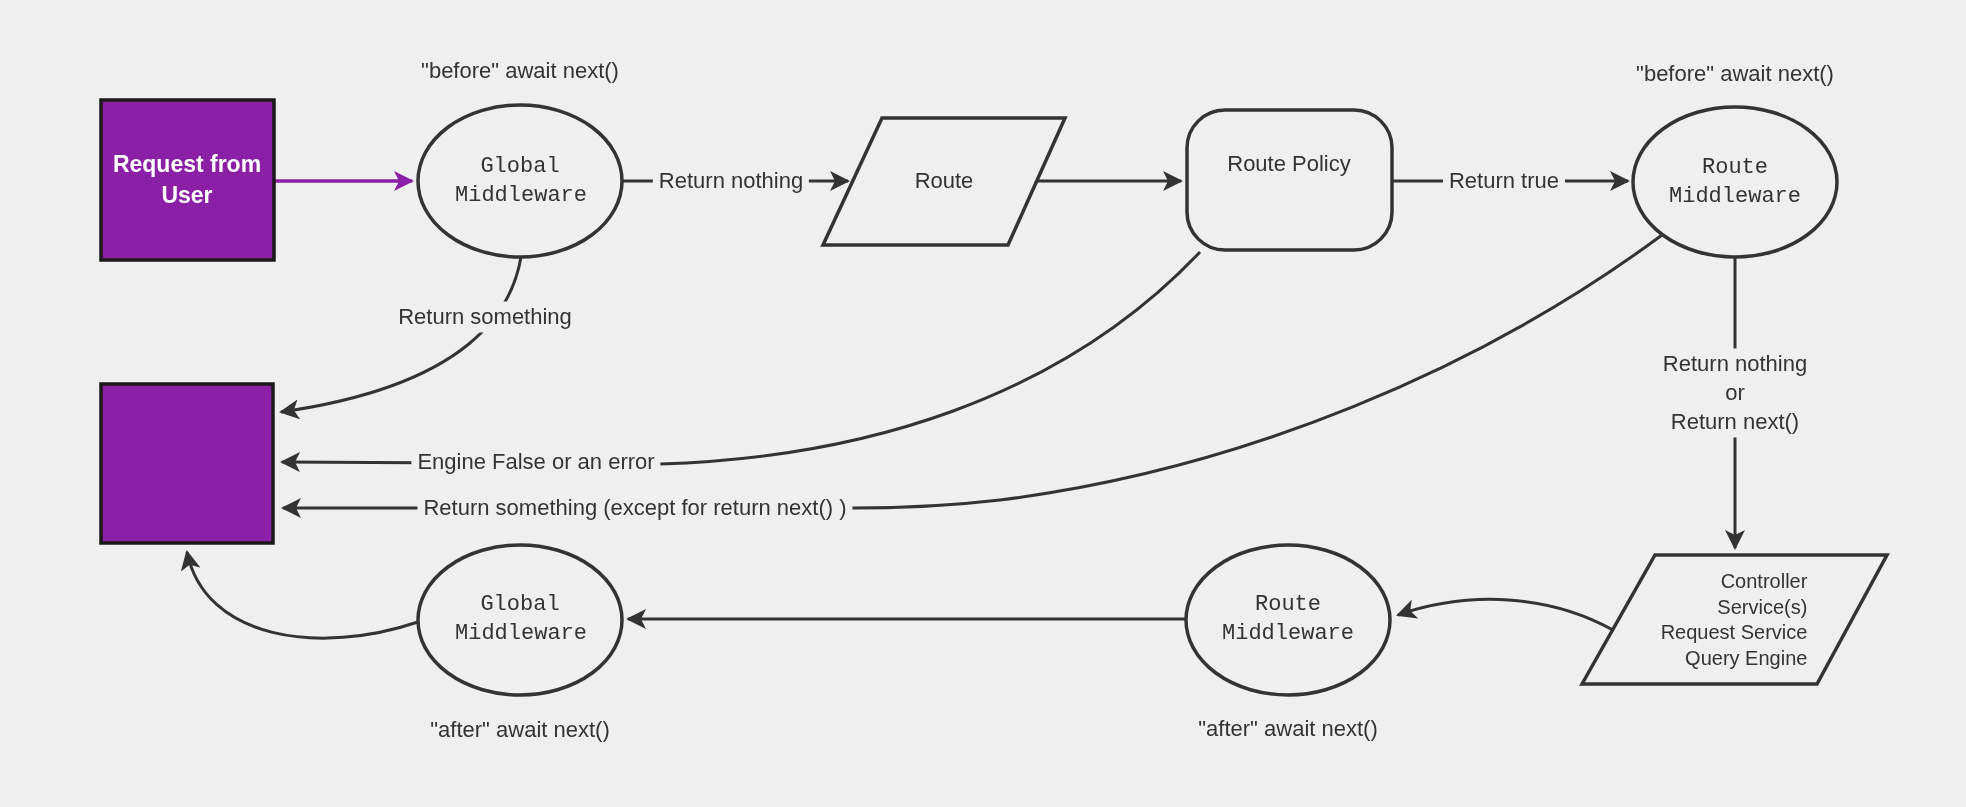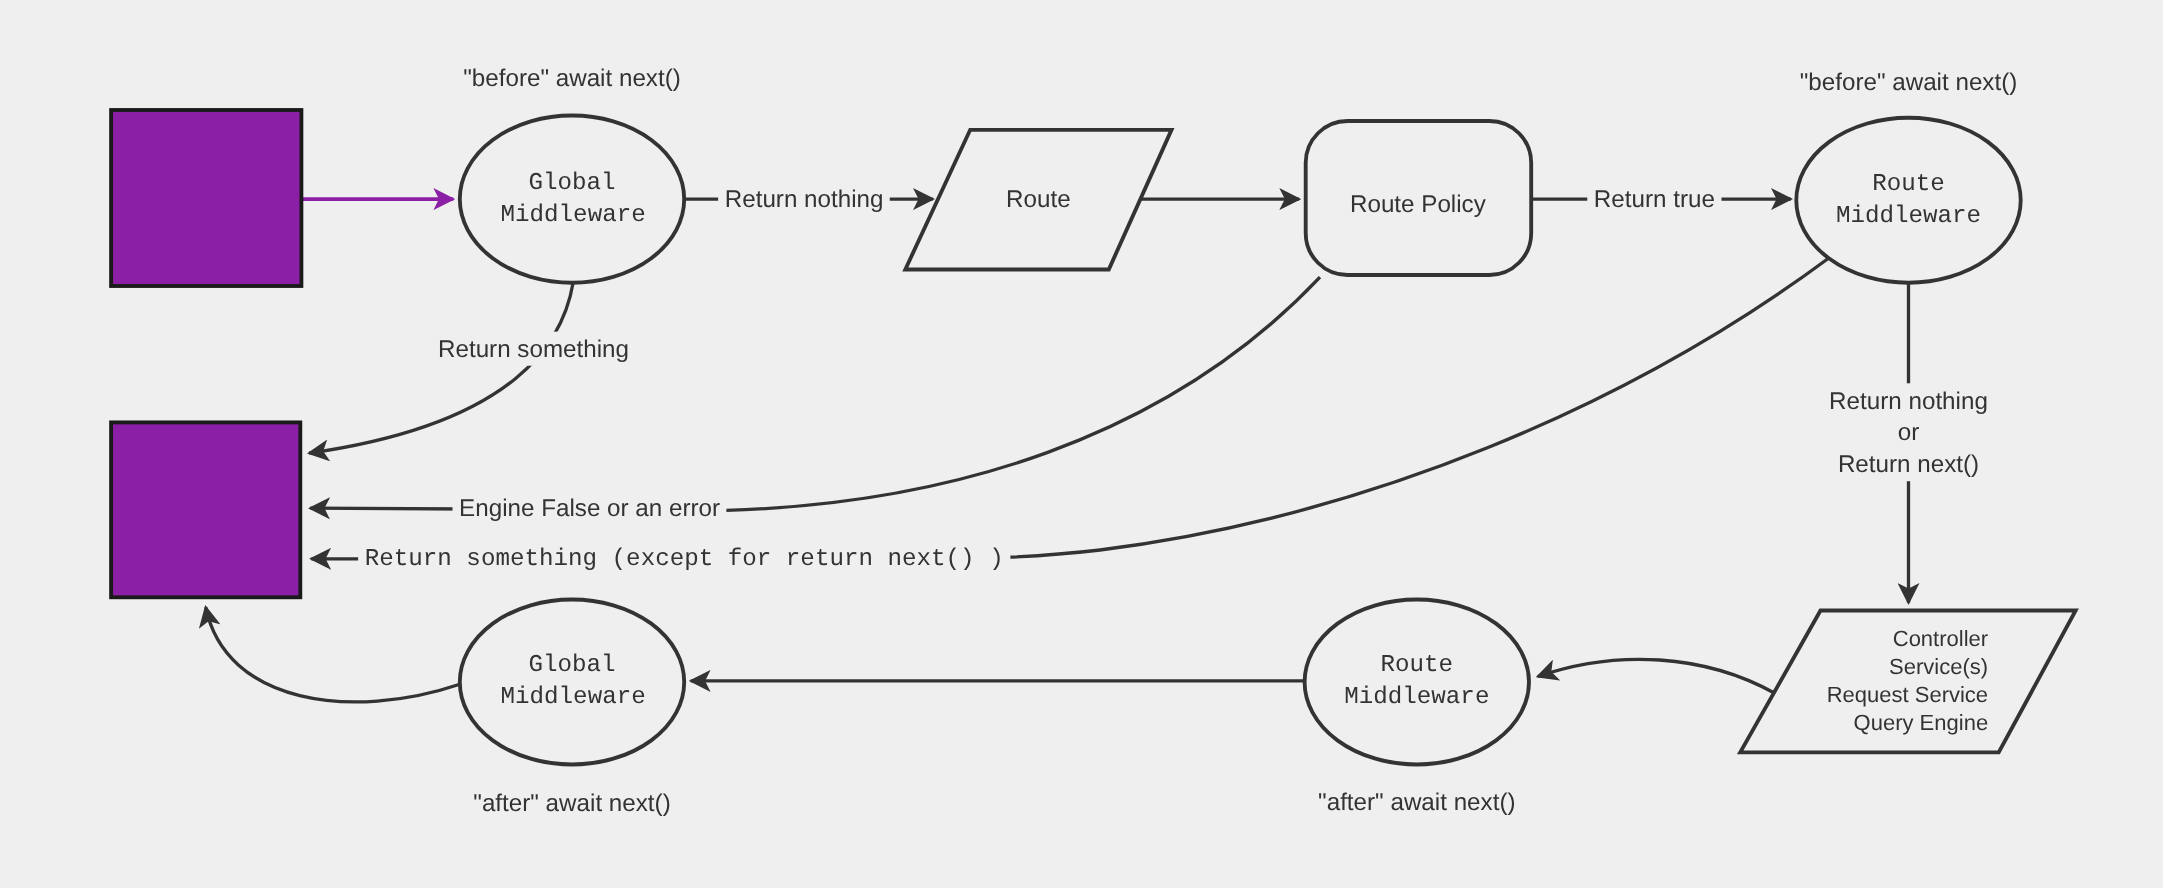--- a/index.html
+++ b/index.html
@@ -57,23 +57,24 @@
     <rect class="purple-shape" x="101" y="384" width="172" height="159"></rect>
     <ellipse class="node-shape" cx="520" cy="181" rx="102" ry="76"></ellipse>
     <polygon class="node-shape" points="823,245 882,118 1065,118 1008,245"></polygon>
     <rect class="node-shape" x="1187" y="110" width="205" height="140" rx="38" ry="38"></rect>
     <ellipse class="node-shape" cx="1735" cy="182" rx="102" ry="75"></ellipse>
     <polygon class="node-shape" points="1582,684 1655,555 1887,555 1817,684"></polygon>
     <ellipse class="node-shape" cx="1288" cy="620" rx="102" ry="75"></ellipse>
     <ellipse class="node-shape" cx="520" cy="620" rx="102" ry="75"></ellipse>
   </svg>
 
+  <div class="lbl box-lbl" style="left:187px;top:180px;width:160px;">Request from User</div>
   <div class="lbl wrap" style="left:520px;top:181px;width:130px;">Global Middleware</div>
   <div class="lbl" style="left:944px;top:181px;text-align:right;">Route</div>
-  <div class="lbl" style="left:1289px;top:185px;">Route Policy</div>
+  <div class="lbl" style="left:1289px;top:164px;">Route Policy</div>
   <div class="lbl wrap" style="left:1735px;top:182px;width:140px;">Route Middleware</div>
   <div class="lbl small" style="left:1734px;top:620px;text-align:right;">
     <span class="ln">Controller</span>
     <span class="ln">Service(s)</span>
     <span class="ln">Request Service</span>
     <span class="ln">Query Engine</span>
   </div>
   <div class="lbl wrap" style="left:1288px;top:619px;width:140px;">Route Middleware</div>
   <div class="lbl wrap" style="left:520px;top:619px;width:130px;">Global Middleware</div>
 
@@ -81,17 +82,17 @@
   <div class="lbl" style="left:1735px;top:74px;">"before" await next()</div>
   <div class="lbl bg" style="left:731px;top:181px;">Return nothing</div>
   <div class="lbl bg" style="left:1504px;top:181px;">Return true</div>
   <div class="lbl bg" style="left:1735px;top:393px;">
     <span class="ln">Return nothing</span>
     <span class="ln">or</span>
     <span class="ln">Return next()</span>
   </div>
   <div class="lbl bg" style="left:485px;top:317px;">Return something</div>
   <div class="lbl bg" style="left:536px;top:462px;">Engine False or an error</div>
-  <div class="lbl bg" style="left:622px;top:508px;font-family:Liberation Mono, monospace;">Return something (except for return next() )</div>
+  <div class="lbl bg" style="left:635px;top:508px;">Return something (except for return next() )</div>
   <div class="lbl" style="left:1288px;top:729px;">"after" await next()</div>
   <div class="lbl" style="left:520px;top:730px;">"after" await next()</div>
 
 </div>
 
 </body></html>

